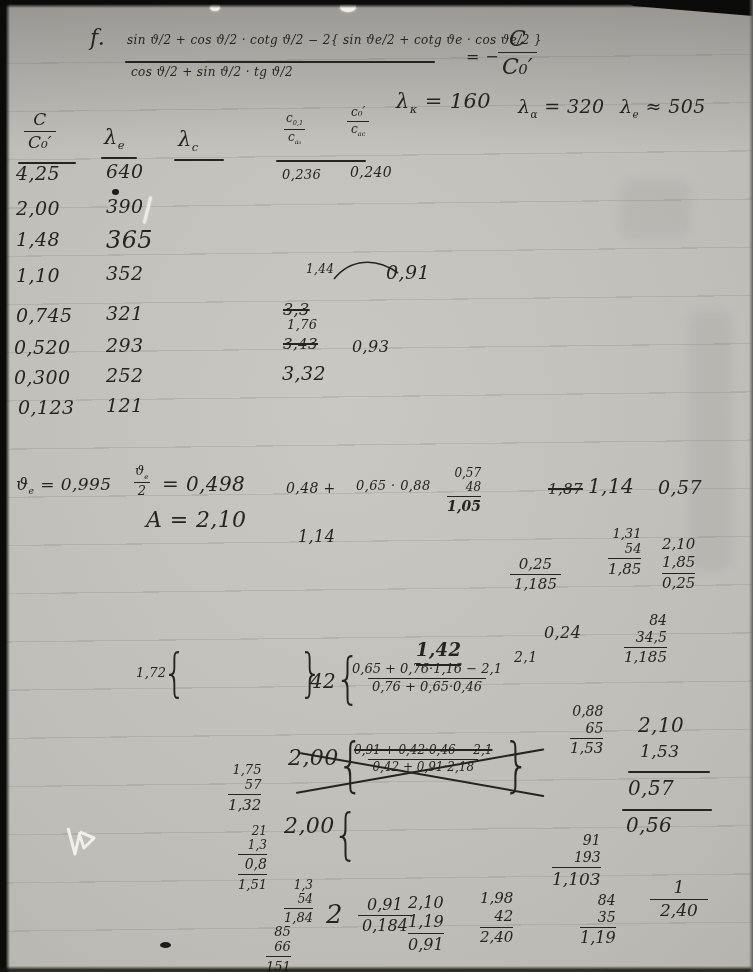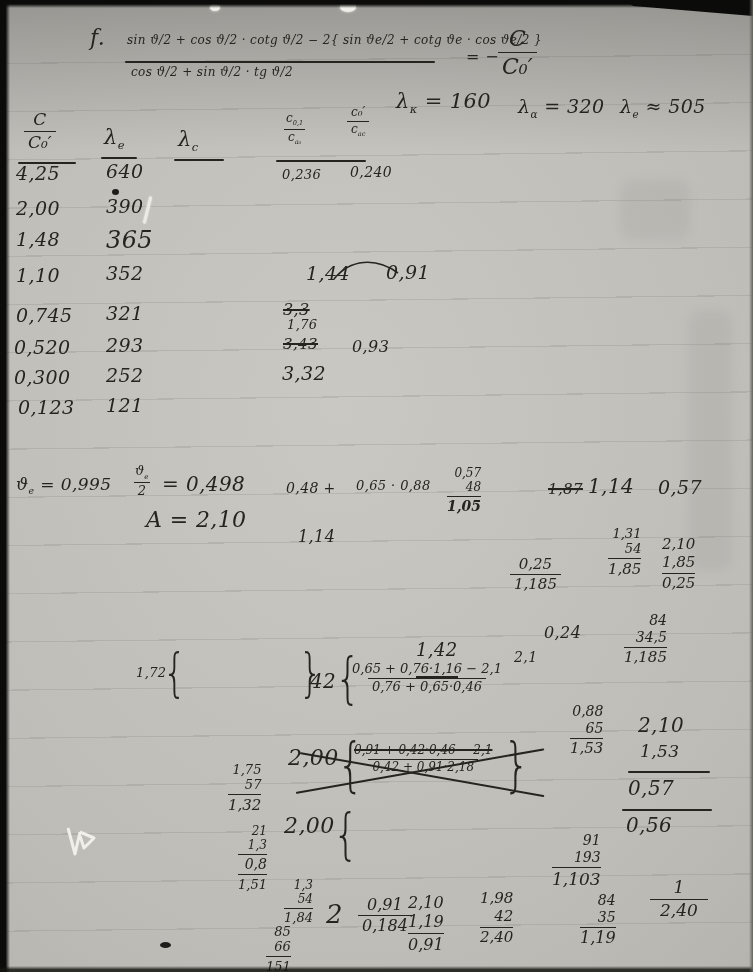--- a/index.html
+++ b/index.html
@@ -31,21 +31,21 @@
   .frac .fnum { padding:0 4px 1px; }
   .frac .fden { border-top:1.7px solid #26241f; padding:1px 4px 0; }
   .stack { position:absolute; display:flex; flex-direction:column; align-items:flex-end;
     font-style:italic; text-align:right; line-height:1.18; }
   .stack .sline { width:100%; border-top:1.6px solid #26241f; margin:1.5px 0; }
   .underline { position:absolute; border-top:2px solid #26241f; border-radius:2px; }
   .brace { position:absolute; font-style:normal; font-weight:300; line-height:1;
     font-family:"DejaVu Sans", sans-serif; transform:scaleX(.72); transform-origin:center; }
   sub { font-size:.55em; }
   .struck { text-decoration:line-through; text-decoration-thickness:1.6px; }
-  .ulabel { border-bottom:2px solid #26241f; padding-bottom:16px; }
+  .ulabel { border-bottom:2px solid #26241f; padding-bottom:4px;font-weight:bold; }
   .xline { position:absolute; height:2px; background:#26241f; transform-origin:left center; border-radius:2px; }
   .speck { position:absolute; background:#efeee8; border-radius:50%; box-shadow:0 0 3px #efeee8; }
   .blot  { position:absolute; background:#1d1c19; border-radius:50%; }
   .slash { position:absolute; width:3px; background:#eceae4; border-radius:2px; box-shadow:0 0 2px #eceae4; }
   .bleed { position:absolute; background:rgba(88,88,82,.07); filter:blur(5px); border-radius:14px; }
   .bold { font-weight:bold;text-align:right; }
 </style>
 </head>
 <body>
 
@@ -96,21 +96,21 @@
   <span class="hw" style="left:350px;top:165px;font-size:14px">0,240</span>
 
   <span class="hw" style="left:16px;top:198px;font-size:19px">2,00</span>
   <span class="hw" style="left:106px;top:196px;font-size:19px">390</span>
 
   <span class="hw" style="left:16px;top:229px;font-size:19px">1,48</span>
   <span class="hw" style="left:106px;top:227px;font-size:24px">365</span>
 
   <span class="hw" style="left:16px;top:265px;font-size:19px">1,10</span>
   <span class="hw" style="left:106px;top:263px;font-size:19px">352</span>
-  <span class="hw" style="left:306px;top:263px;font-size:19px">1,44</span>
+  <span class="hw" style="left:306px;top:263px;font-size:12px">1,44</span>
   <span class="hw" style="left:386px;top:262px;font-size:19px">0,91</span>
   <svg style="position:absolute;left:332px;top:257px" width="70" height="26">
     <path d="M2 22 C 18 2, 44 0, 66 16" stroke="#26241f" stroke-width="1.6" fill="none"></path>
   </svg>
 
   <span class="hw" style="left:16px;top:305px;font-size:19px">0,745</span>
   <span class="hw" style="left:106px;top:303px;font-size:19px">321</span>
   <span class="hw struck" style="left:283px;top:301px;font-size:16px">3,3</span>
   <span class="hw" style="left:287px;top:318px;font-size:13px">1,76</span>
 

